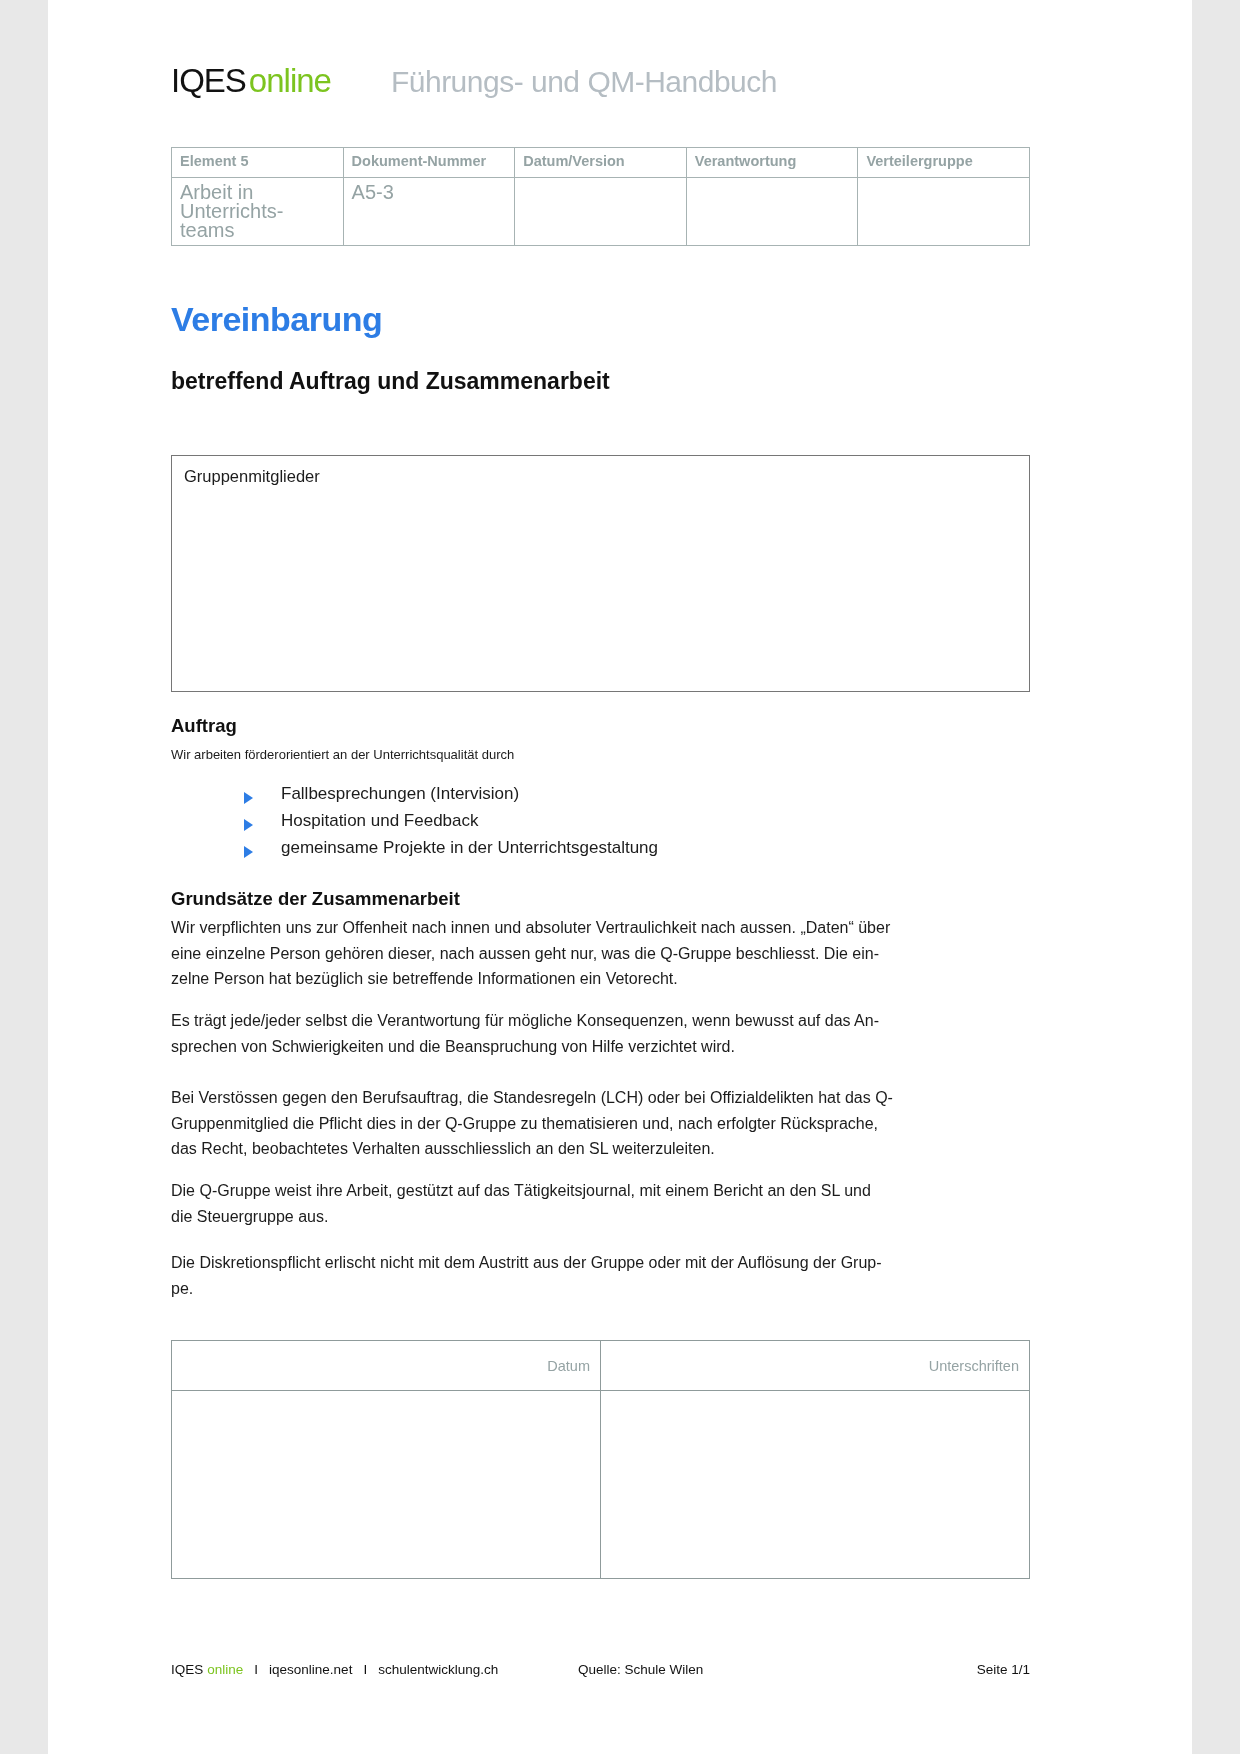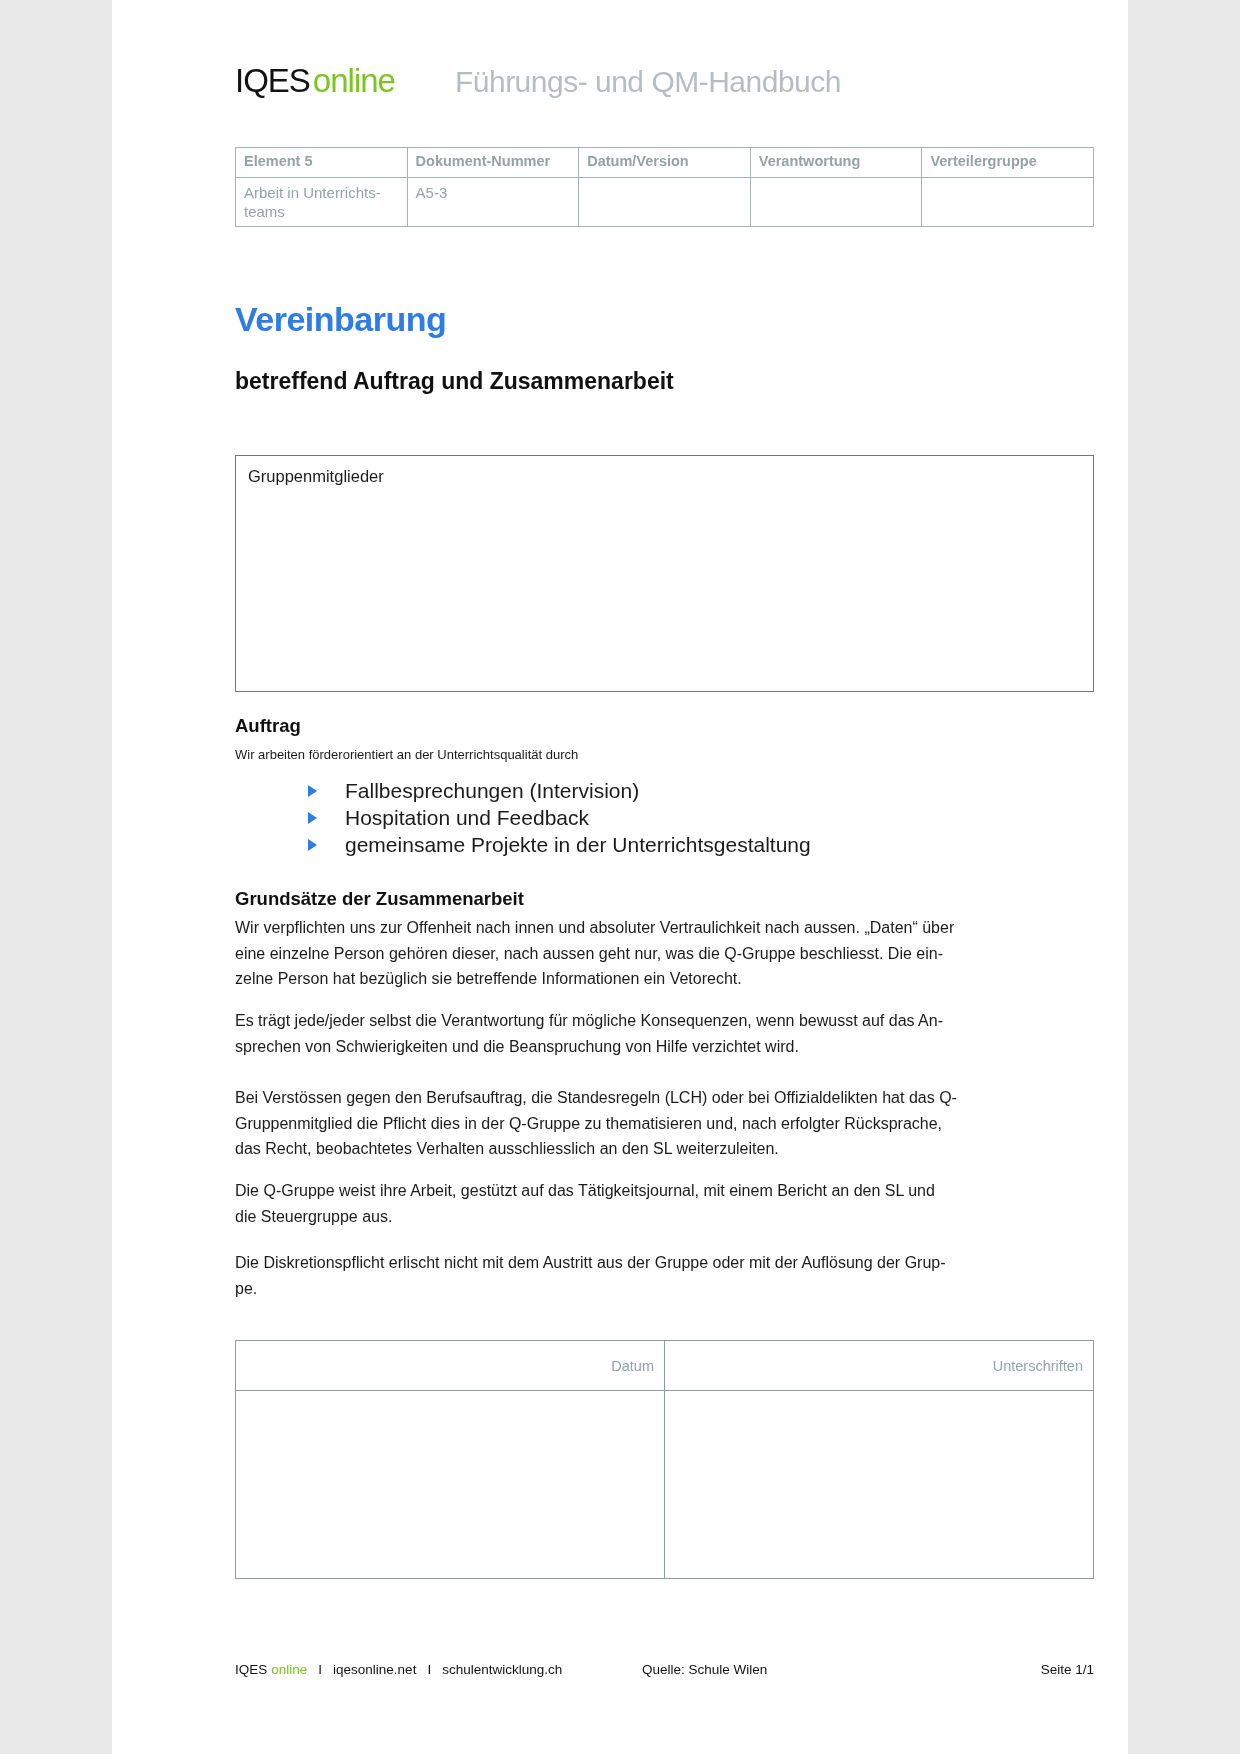--- a/index.html
+++ b/index.html
@@ -1,48 +1,48 @@
 <!DOCTYPE html>
 <html><head>
 <meta charset="utf-8">
 <style>
   * { margin:0; padding:0; box-sizing:border-box; }
   html,body { background:#e8e8e8; }
   .page {
-    position:relative; width:1016px; height:1754px; margin:0 auto;
+    position:relative; width:1144px; height:1754px; margin:0 auto;
     background:#ffffff; font-family:"Liberation Sans", sans-serif; color:#1c1c1c;
     overflow:hidden;
   }
 
   
   .brand-row { position:absolute; left:123px; top:62px; display:flex; align-items:baseline; white-space:nowrap; }
   .brand-iqes { font-size:33px; letter-spacing:-1px; color:#121212; }
   .brand-online { font-size:33px; letter-spacing:-1px; color:#7cc41f; margin-left:3px; }
   .doc-title { font-size:30px; color:#b5bdc3; margin-left:60px; letter-spacing:-0.5px; }
 
   
   .doc-table { position:absolute; left:123px; top:147px; width:859px; border-collapse:collapse; table-layout:fixed; }
   .doc-table th, .doc-table td { border:1px solid #a7b3b3; text-align:left; vertical-align:top; padding:5px 8px; }
   .doc-table th { font-size:14.5px; font-weight:bold; color:#95a3a4; height:30px; }
-  .doc-table td { font-size:15px; color:#95a3a4; height:46px; line-height:19px; }
+  .doc-table td { font-size:20px; color:#95a3a4; height:46px; line-height:19px; }
   .preline { white-space:pre-line; }
 
   
   .main-title { position:absolute; left:123px; top:300px; font-size:34px; font-weight:bold; color:#2d7de5; letter-spacing:-0.5px; }
   .subtitle   { position:absolute; left:123px; top:368px; font-size:23px; font-weight:bold; color:#111; }
 
   
   .members-box { position:absolute; left:123px; top:455px; width:859px; height:237px; border:1px solid #767676; padding:11px 12px; font-size:16.5px; color:#1c1c1c; }
 
   
   .sec-heading { position:absolute; left:123px; font-size:18.5px; font-weight:bold; color:#111; }
   .auftrag-heading { top:715px; }
   .auftrag-intro { position:absolute; left:123px; top:747px; font-size:13px; }
   .bullets { position:absolute; left:196px; top:777px; list-style:none; }
-  .bullets li { display:flex; align-items:center; height:27px; font-size:21px; }
+  .bullets li { display:flex; align-items:flex-end; height:27px; font-size:17px; }
   .tri { width:0; height:0; border-top:6px solid transparent; border-bottom:6px solid transparent; border-left:9px solid #2d7de5; margin-right:28px; flex:0 0 auto; }
   .grundsaetze-heading { top:888px; }
 
   .para { position:absolute; left:123px; width:880px; font-size:16px; line-height:25.5px; white-space:pre-line; color:#1c1c1c; }
   .p1 { top:915px; } .p2 { top:1008px; } .p3 { top:1085px; } .p4 { top:1178px; } .p5 { top:1250px; }
 
   
   .sig-table { position:absolute; left:123px; top:1340px; width:859px; border-collapse:collapse; table-layout:fixed; }
   .sig-table th, .sig-table td { border:1px solid #8f9b9b; text-align:right; vertical-align:middle; padding:0 10px; }
   .sig-table th { font-size:14.5px; font-weight:normal; color:#95a3a4; height:50px; }

